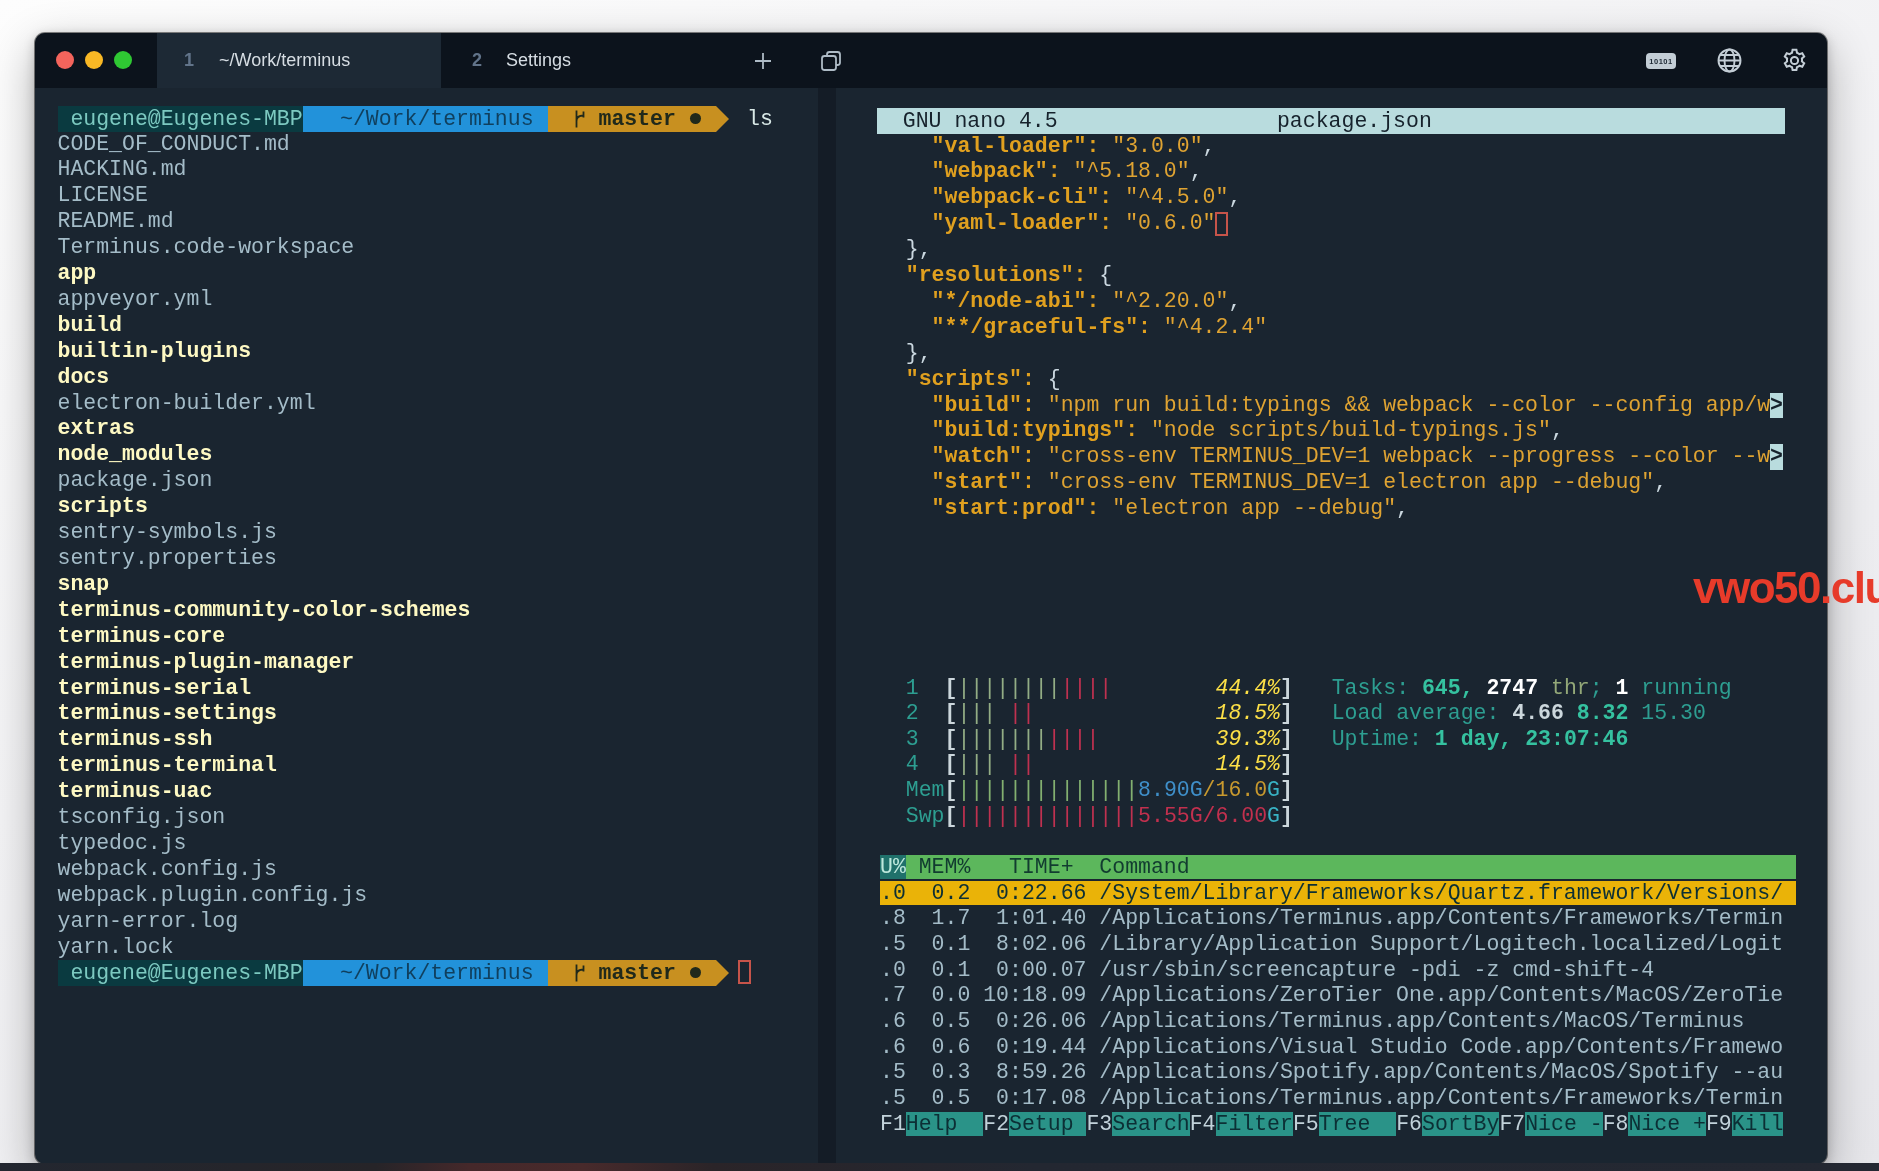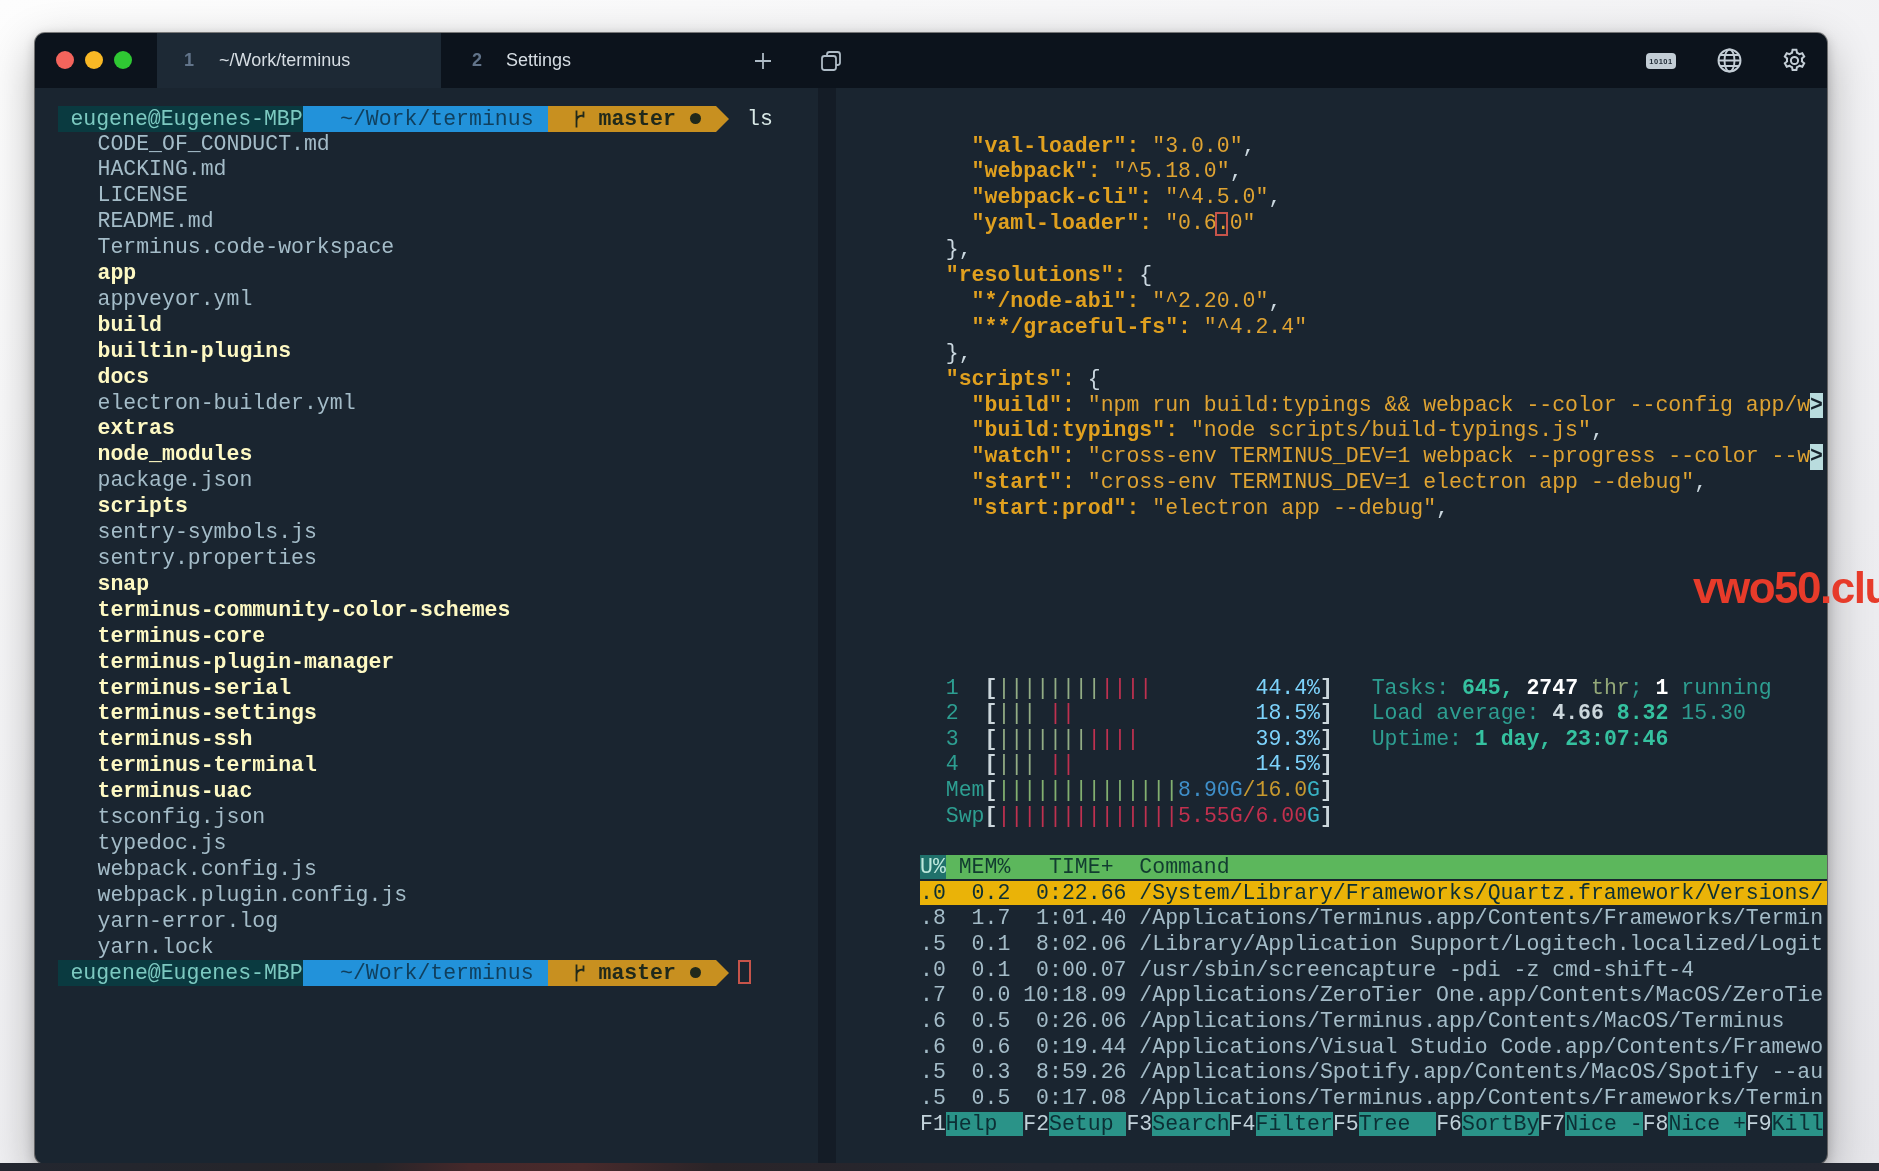--- a/index.html
+++ b/index.html
@@ -5,21 +5,21 @@
 body { background: linear-gradient(155deg, #fdfdfd 0%, #f3f3f5 40%, #e6e6ea 100%); font-family:"Liberation Sans",sans-serif; }
 #strip { position:absolute; left:0; top:1163px; width:1879px; height:8px;
   background: linear-gradient(90deg,#232730 0%,#262428 20%,#45282a 25%,#482a2b 31%,#2a2428 38%,#232731 55%,#242832 100%); }
 #win { position:absolute; left:35px; top:33px; width:1792px; height:1131px; background:#1a2530; border-radius:10px;
   box-shadow: 0 0 0 1px rgba(0,0,0,.45), 0 15px 45px rgba(0,0,0,.30), 0 3px 12px rgba(0,0,0,.22), inset 0 1px 0 rgba(255,255,255,.10); overflow:hidden; }
 #bar { position:absolute; left:0; top:0; width:100%; height:55px; background:#0c131c; }
 #bar .tl { position:absolute; top:18px; width:18px; height:18px; border-radius:50%; }
 #tab1 { position:absolute; left:122px; top:0; width:284px; height:55px; background:#1d2935; }
 .tabnum { position:absolute; top:17px; font-size:18px; color:#62748a; font-weight:bold; }
 .tabttl { position:absolute; top:17px; font-size:18px; color:#d6dde3; }
-.term { position:absolute; font-family:"Liberation Mono",monospace; font-size:21.5px; line-height:25.9px; white-space:pre; color:#a4bcc8;margin-left:40px; }
+.term { position:absolute; font-family:"Liberation Mono",monospace; font-size:21.5px; line-height:25.9px; white-space:pre; color:#a4bcc8; }
 .dir { color:#fef9c3; font-weight:bold; }
 
 .prow { position:absolute; left:22.5px; height:26px; font-family:"Liberation Mono",monospace; font-size:21.5px; line-height:26px; white-space:pre; }
 .seg { position:absolute; top:0; height:26px; }
 .s1 { left:0; width:245px; background:#0a3a40; color:#7cc9c0; }
 .s2 { left:245px; width:245.5px; background:#2292da; color:#103f5d; padding-left:37.5px; }
 .s3 { left:490.5px; width:167.5px; background:#c89020; color:#20291b; }
 .arr { position:absolute; top:0; width:0; height:0; border-top:13px solid transparent; border-bottom:13px solid transparent; }
 .a1 { left:245px; border-left:13.5px solid #0a3a40; }
 .a2 { left:490.5px; border-left:13.5px solid #2292da; }
@@ -37,21 +37,21 @@
 .cont { position:absolute; left:890.1px; background:#b9dcde; color:#16222c; font-weight:bold; }
 .inv { background:#c4e2e3; color:#1a242e; }
 #ncur { position:absolute; left:1180.4px; top:179px; width:13px; height:24px; border:2px solid #c6544a; }
 
 .teal { color:#2d9e91; }
 .tb { color:#35c2a0; font-weight:bold; }
 .gb { color:#ffffff; font-weight:bold; }
 .kh { color:#93a878; }
 .sv { color:#ccd7dc; font-weight:bold; }
 .br { color:#ccd7dc; font-weight:bold; }
-.pct { color:#7dd3fc; }
+.pct { color:#fde047;font-style:italic; }
 .pb { color:#93ad85; }
 .rb { color:#bf3150; }
 .mb { color:#83b070; }
 .blu { color:#3f8fc9; }
 .org { color:#c8992e; }
 .tg { color:#38b2c4; }
 .red { color:#c2304e; }
 .ucell { background:#20716b; color:#bde8dc; }
 .ghdr { background:#5cb75c; color:#123c30; }
 .crow { background:#eab308; color:#0c2f35; }
@@ -123,20 +123,21 @@
 <span class="dir">terminus-uac</span>
 tsconfig.json
 typedoc.js
 webpack.config.js
 webpack.plugin.config.js
 yarn-error.log
 yarn.lock</pre>
   <div class="prow" style="top:926.5px;"><span class="seg s1">&nbsp;eugene@Eugenes-MBP</span><span class="arr a1"></span><span class="seg s2">~/Work/terminus</span><span class="arr a2"></span><span class="seg s3"><svg class="branch" width="14" height="20" viewBox="0 0 14 20">
           <path d="M3.5 1.5 V18.5 M3.5 12 Q3.5 6.5 10.5 6.5 M10.5 2.5 V8.5" stroke="#20291b" stroke-width="1.8" fill="none"></path>
         </svg><span class="mtxt">master</span><span class="dot"></span></span><span class="arr a3"></span><span class="cur2"></span></div>
+  <div id="nanohdr">  GNU nano 4.5                 package.json</div>
   <pre class="term" style="left:845px; top:100.5px; color:#cbd8e0;">    <span class="k">"val-loader":</span> <span class="v">"3.0.0"</span><span class="p">,</span>
     <span class="k">"webpack":</span> <span class="v">"^5.18.0"</span><span class="p">,</span>
     <span class="k">"webpack-cli":</span> <span class="v">"^4.5.0"</span><span class="p">,</span>
     <span class="k">"yaml-loader":</span> <span class="v">"0.6.0"</span>
   <span class="p">},</span>
   <span class="k">"resolutions":</span> <span class="p">{</span>
     <span class="k">"*/node-abi":</span> <span class="v">"^2.20.0"</span><span class="p">,</span>
     <span class="k">"**/graceful-fs":</span> <span class="v">"^4.2.4"</span>
   <span class="p">},</span>
   <span class="k">"scripts":</span> <span class="p">{</span>

